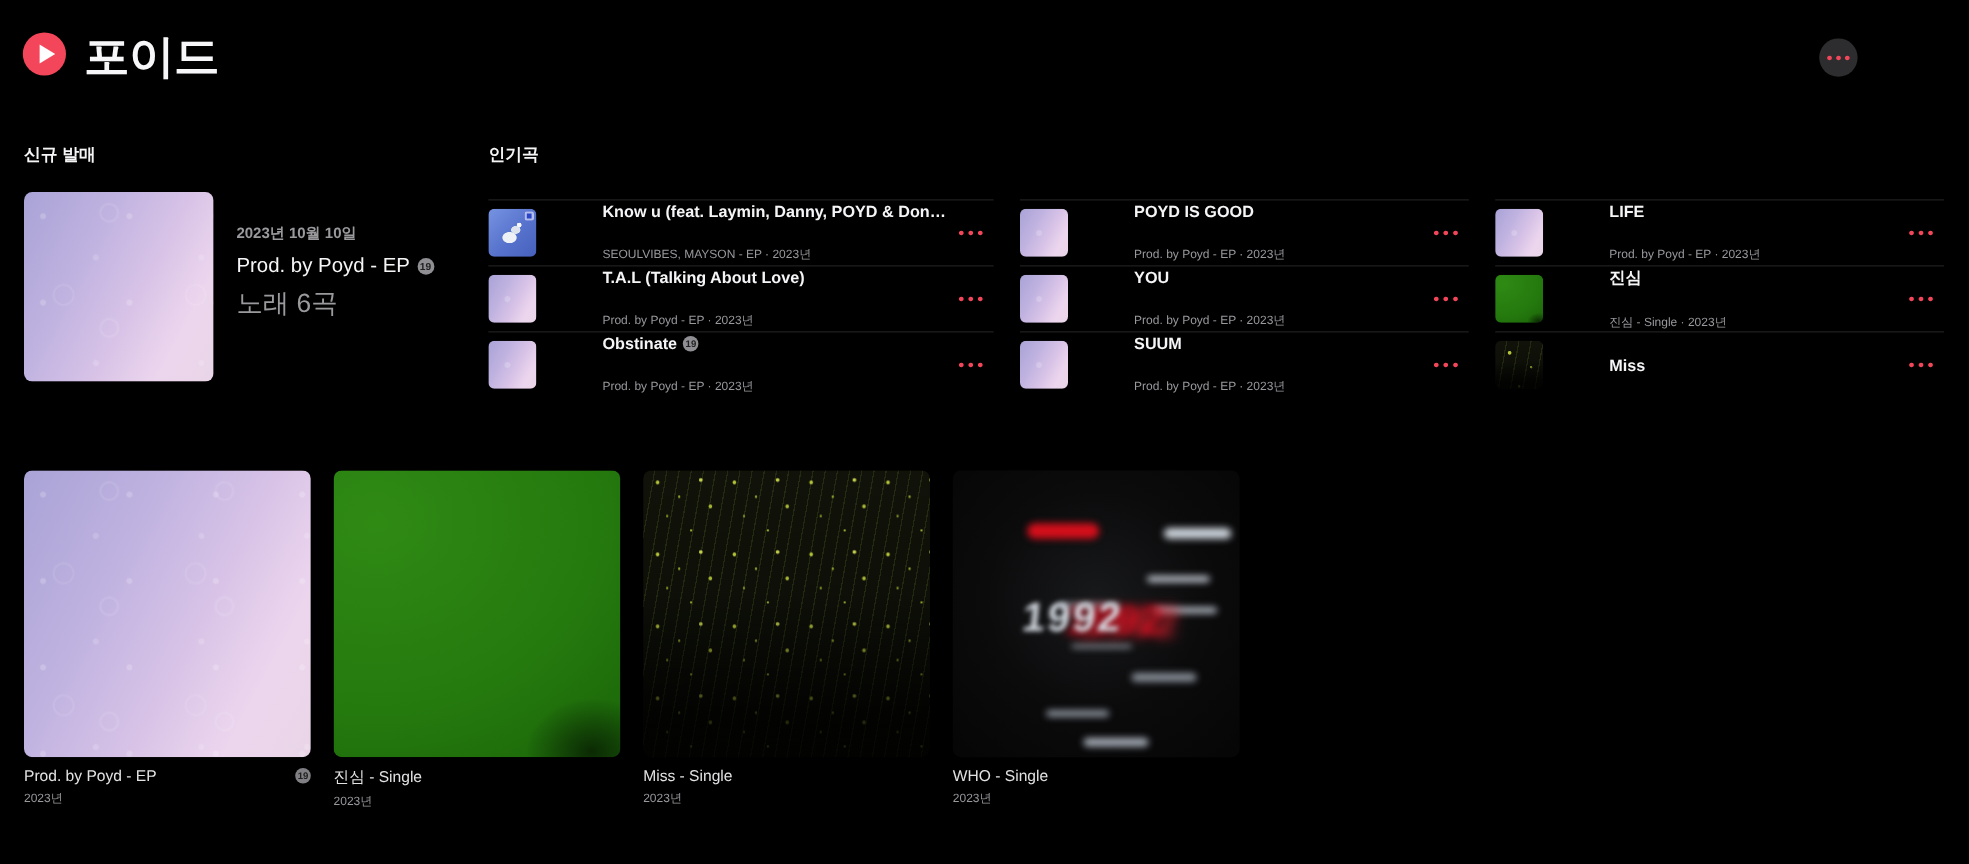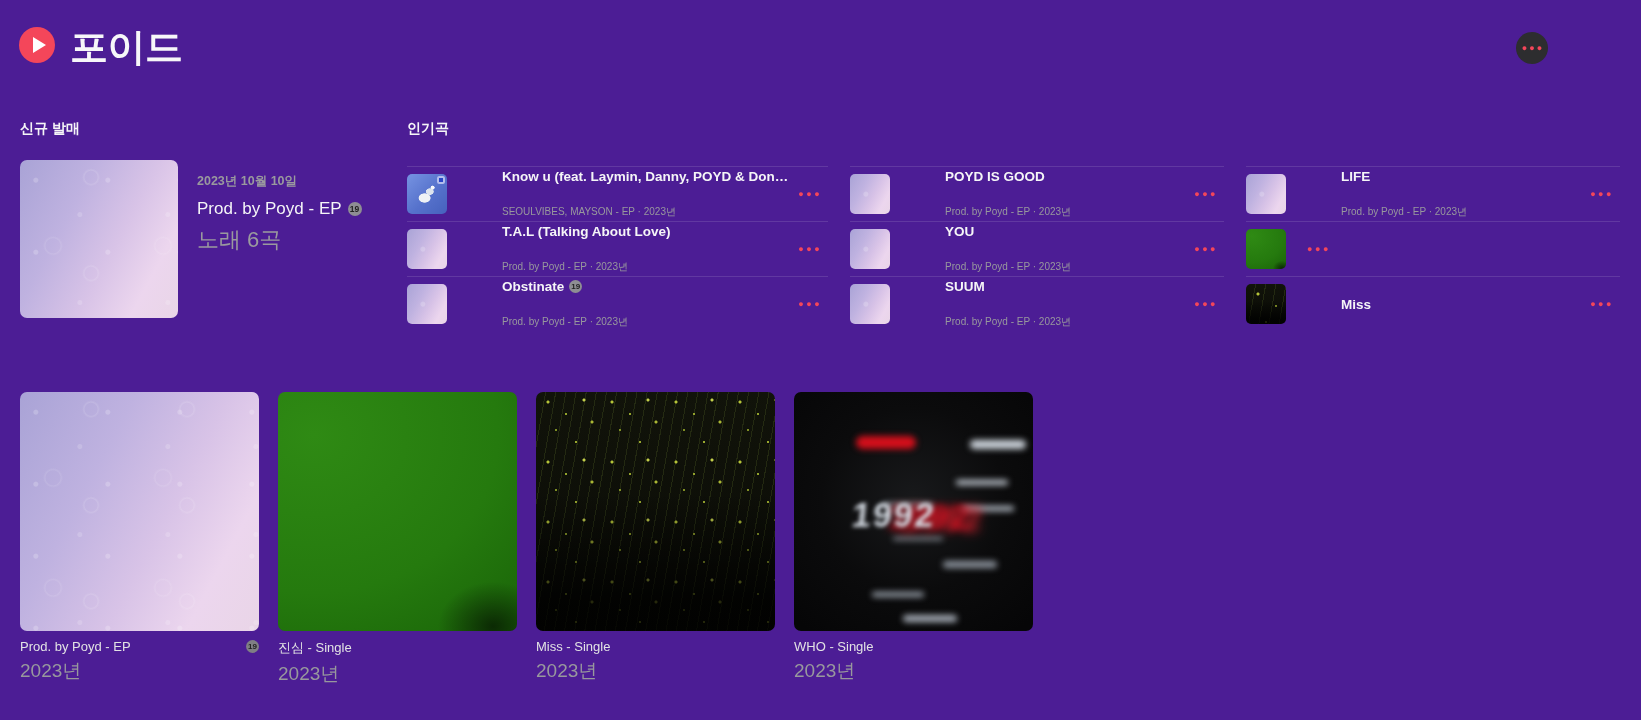--- a/index.html
+++ b/index.html
@@ -1,18 +1,18 @@
 <!DOCTYPE html>
 <html><head>
 <meta charset="utf-8">
 <style>
   * { margin:0; padding:0; box-sizing:border-box; }
   html,body { background:#161616; }
   body { font-family:"Liberation Sans","DejaVu Sans",sans-serif; }
-  #app { position:relative; width:1641px; height:720px; background:#4c1d95; overflow:hidden; color:#f5f5f7; }
+  #app { position:relative; width:1641px; height:720px; background:#000000; overflow:hidden; color:#f5f5f7; }
 
   
   .play-btn { position:absolute; left:19px; top:27px; width:36px; height:36px; border-radius:50%;
     background:#f4465a; border:none; cursor:pointer; }
   .play-btn .tri { position:absolute; left:14px; top:10px; width:0; height:0;
     border-left:13px solid #ffffff; border-top:8px solid transparent; border-bottom:8px solid transparent; }
   .page-title { position:absolute; left:70px; top:22px; font-size:38px; font-weight:800; letter-spacing:-0.5px; color:#f7f7f9; }
   .more-btn { position:absolute; left:1516px; top:32px; width:32px; height:32px; border-radius:50%;
     background:#2d2d2f; border:none; cursor:pointer; color:#f4465a; font-size:9px; font-weight:700; letter-spacing:2px;
     display:flex; align-items:center; justify-content:center; padding-left:2px; }
@@ -65,21 +65,21 @@
     border-radius:7px; background:#d40f1b; filter:blur(3px);
     box-shadow: 112px 2px 0 -2px #cfd6de, 96px 40px 0 -4px #c6cdd6, 22px 62px 0 -5px #aab2bc,
       102px 66px 0 -4px #b8c0ca, 32px 96px 0 -5px #9aa2ac, 84px 122px 0 -3px #8d949e,
       12px 152px 0 -4px #9aa2ac, 44px 176px 0 -3px #a7aeb8; }
   [data-art="who-dark"]::after { content:"1992"; position:absolute; left:58px; top:104px; font-size:34px; font-weight:700;
     color:#d7dde5; letter-spacing:2px; filter:blur(2px); transform:skewX(-6deg);
     text-shadow: 36px 2px 6px #d01020, 48px 4px 10px #e0222e; }
 
   
   .nr-art { position:absolute; left:20px; top:160px; width:158px; height:158px; border-radius:7px; }
-  .nr-info { position:absolute; left:197px; top:173px; width:260px; }
+  .nr-info { position:absolute; left:197px; top:186px; width:260px; }
   .nr-date { font-size:12.5px; font-weight:600; color:#9a9a9e; }
   .nr-title { margin-top:9px; font-size:17px; font-weight:500; color:#f5f5f7; display:flex; align-items:center; gap:6px; }
   .nr-meta { margin-top:6px; font-size:22px; color:#9a9a9e; }
 
   .badge19 { display:inline-flex; align-items:center; justify-content:center; flex:0 0 auto;
     width:14px; height:14px; border-radius:50%; background:#8e8e93; color:#212121;
     font-size:8.5px; font-weight:700; letter-spacing:0; }
   .badge19:empty { display:none; }
 
   
@@ -94,21 +94,21 @@
   .song-subtitle { font-size:10px; color:#98989d; white-space:nowrap; overflow:hidden; text-overflow:ellipsis; }
   .row-more { background:none; border:none; cursor:pointer; color:#f4465a; font-size:9px; font-weight:700;
     letter-spacing:2.5px; margin-left:8px; margin-right:4px; padding:4px 2px; }
 
   
   .singles-row { position:absolute; left:20px; top:392px; display:flex; gap:19px; }
   .single-card { width:239px; cursor:pointer; }
   .card-art { width:239px; height:239px; border-radius:7px; }
   .card-title { margin-top:8px; font-size:13px; font-weight:400; color:#e2e2e4; display:flex; align-items:center; }
   .card-title .badge19 { margin-left:auto; width:13px; height:13px; font-size:8px; background:#7f7f84; }
-  .card-year { margin-top:4px; font-size:19px; color:#98989d; }
+  .card-year { margin-top:4px; font-size:10px; color:#98989d; }
 </style>
 </head>
 <body>
 
 <div id="app">
 
   <button class="play-btn">
     <span class="tri"></span>
   </button>
   <h1 class="page-title">포이드</h1>
@@ -203,20 +203,26 @@
         <div class="song-text">
           <div class="song-title-line">
               <span class="song-title">LIFE</span>
             </div>
           <div class="song-subtitle">Prod. by Poyd - EP · 2023년</div>
         </div>
         <button class="row-more"><span>●●●</span></button>
       </div>
       <div class="song-row">
         <span class="thumb" data-art="green"></span>
+        <div class="song-text">
+          <div class="song-title-line">
+              <span class="song-title">진심</span>
+            </div>
+          <div class="song-subtitle">진심 - Single · 2023년</div>
+        </div>
         <button class="row-more"><span>●●●</span></button>
       </div>
       <div class="song-row">
         <span class="thumb" data-art="flowers"></span>
         <div class="song-text">
           <div class="song-title-line">
               <span class="song-title">Miss</span>
             </div>
         </div>
         <button class="row-more"><span>●●●</span></button>

